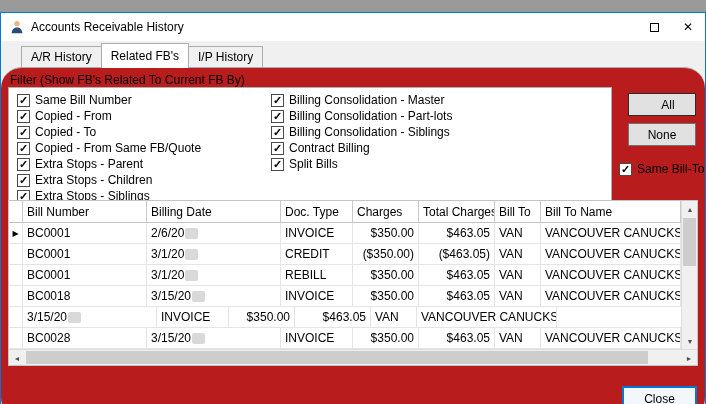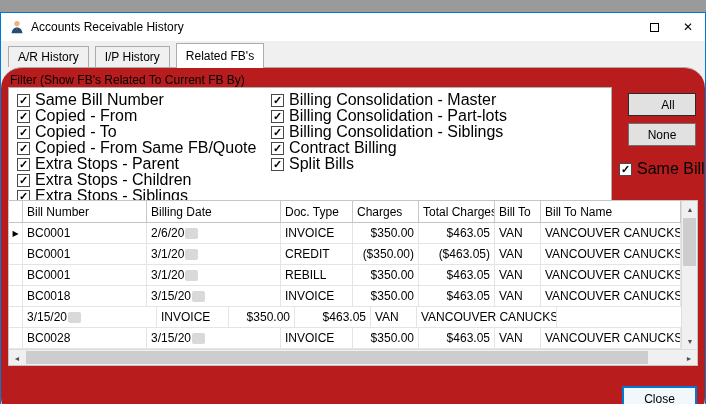--- a/index.html
+++ b/index.html
@@ -15,22 +15,22 @@
     background:#ffffff; display:flex; align-items:center;
   }
   .app-icon { margin:0 6px 0 8px; width:16px; height:16px; flex:0 0 16px; }
   .title-text { font-size:12px; color:#000; }
   .tb-controls { position:absolute; right:0; top:0; height:28px; display:flex; }
   .tb-btn { width:34px; height:28px; display:flex; align-items:center; justify-content:center; color:#000; cursor:default; }
   .max-glyph { width:9px; height:9px; border:1px solid #000; display:block; }
   .close-glyph { font-size:12px; line-height:12px; }
   
   .tabstrip {
-    position:absolute; top:28px; left:4px; width:560px; height:26px;
-    background:#f0f0f0; display:flex; align-items:flex-end; padding-left:3px;gap:7px;
+    position:absolute; top:28px; left:17px; width:560px; height:26px;
+    background:#f0f0f0; display:flex; align-items:flex-end; padding-left:3px;
   }
   .tab {
     height:21px; padding:0 9px; display:flex; align-items:center;
     font-size:12px; background:#f0f0f0; border:1px solid #acacac; border-bottom:none;
     margin-right:-1px; position:relative; z-index:1; cursor:default; white-space:nowrap;
   }
   .tab.active {
     height:25px; background:#ffffff; z-index:3; margin-bottom:-1px; padding-bottom:1px;
   }
   .tabpage {
@@ -45,21 +45,21 @@
   }
   .cb-col { position:absolute; top:4px; }
   .cb-col.left { left:8px; }
   .cb-col.right { left:262px; }
   .cb { display:flex; align-items:center; height:16px; cursor:default; }
   .cb .box {
     width:13px; height:13px; border:1px solid #4a4a4a; background:#fff;
     font-size:11px; line-height:11px; text-align:center; color:#000; font-weight:bold;
     margin-right:5px; flex:0 0 13px;
   }
-  .cb .lbl { font-size:16px; color:#000; white-space:nowrap; }
+  .cb .lbl { font-size:12px; color:#000; white-space:nowrap; }
   
   .btn {
     position:absolute; width:68px; height:23px; background:#e1e1e1;
     border:1px solid #707070; font-size:12px; font-family:"Liberation Sans",sans-serif;
     display:flex; align-items:center; justify-content:center; cursor:default;
   }
   .btn-all { left:627px; top:25px; border-color:#2b2b2b;padding-left:12px; }
   .btn-none { left:627px; top:55px; }
   .same-billto { position:absolute; left:618px; top:93px; }
   
@@ -135,25 +135,25 @@
       <div class="tb-btn">
         <span class="close-glyph">✕</span>
       </div>
     </div>
   </div>
 
   <div class="tabstrip">
     <div class="tab">
         <span>A/R History</span>
       </div>
+    <div class="tab active">
+        <span>Related FB's</span>
+      </div>
     <div class="tab">
         <span>I/P History</span>
-      </div>
-    <div class="tab active">
-        <span>Related FB's</span>
       </div>
   </div>
 
   <div class="tabpage">
 
     <div class="filter-label">Filter (Show FB's Related To Current FB By)</div>
 
     <div class="groupbox">
       <div class="cb-col left">
         <label class="cb">

